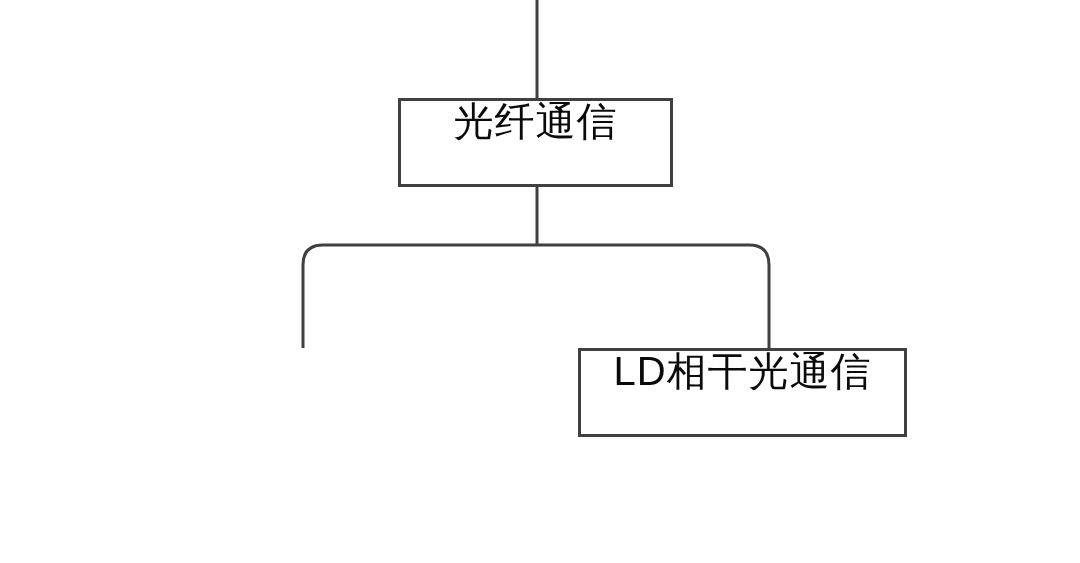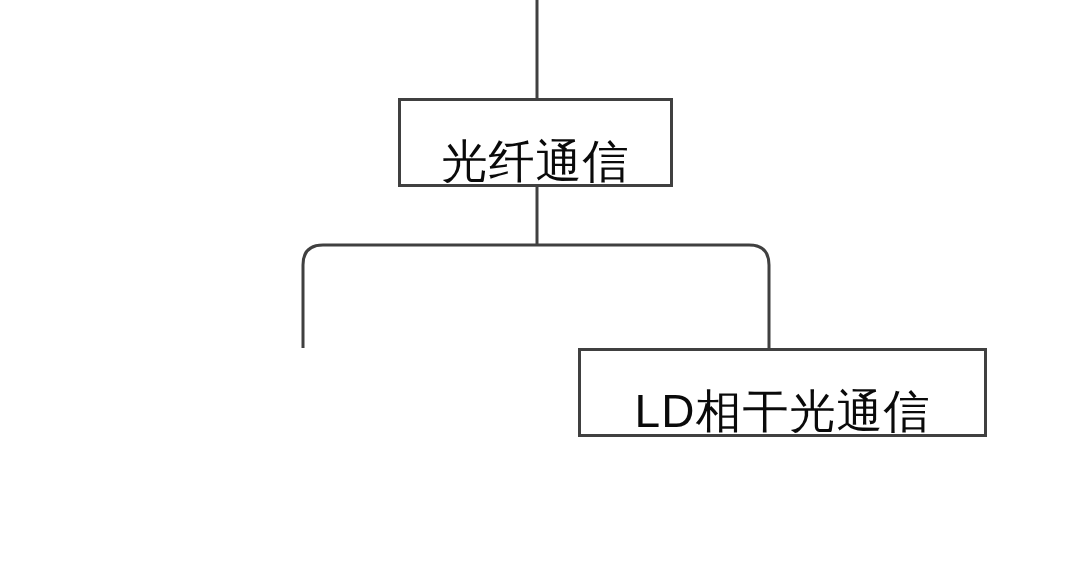--- a/index.html
+++ b/index.html
@@ -22,44 +22,44 @@
     width: 1080px;
     height: 563px;
     pointer-events: none;
   }
   .node {
     position: absolute;
     box-sizing: border-box;
     border: 3px solid #404040;
     background: #ffffff;
     display: flex;
-    align-items: flex-end;
+    align-items: flex-start;
     justify-content: center;
-    font-size: 46px;
+    font-size: 40px;
     line-height: 1;
     color: #0a0a0a;
     letter-spacing: 1px;
     white-space: nowrap;
   }
   #node-root {
     left: 398px;
     top: 98px;
     width: 275px;
     height: 89px;
   }
   #node-child-left {
     left: 72px;
     top: 348px;
     width: 458px;
     height: 89px;
   }
   #node-child-right {
     left: 578px;
     top: 348px;
-    width: 409px;
+    width: 329px;
     height: 89px;
   }
 </style>
 </head>
 <body>
 
 <div id="canvas">
 
   <svg id="connectors" viewBox="0 0 1080 563" xmlns="http://www.w3.org/2000/svg">
 

